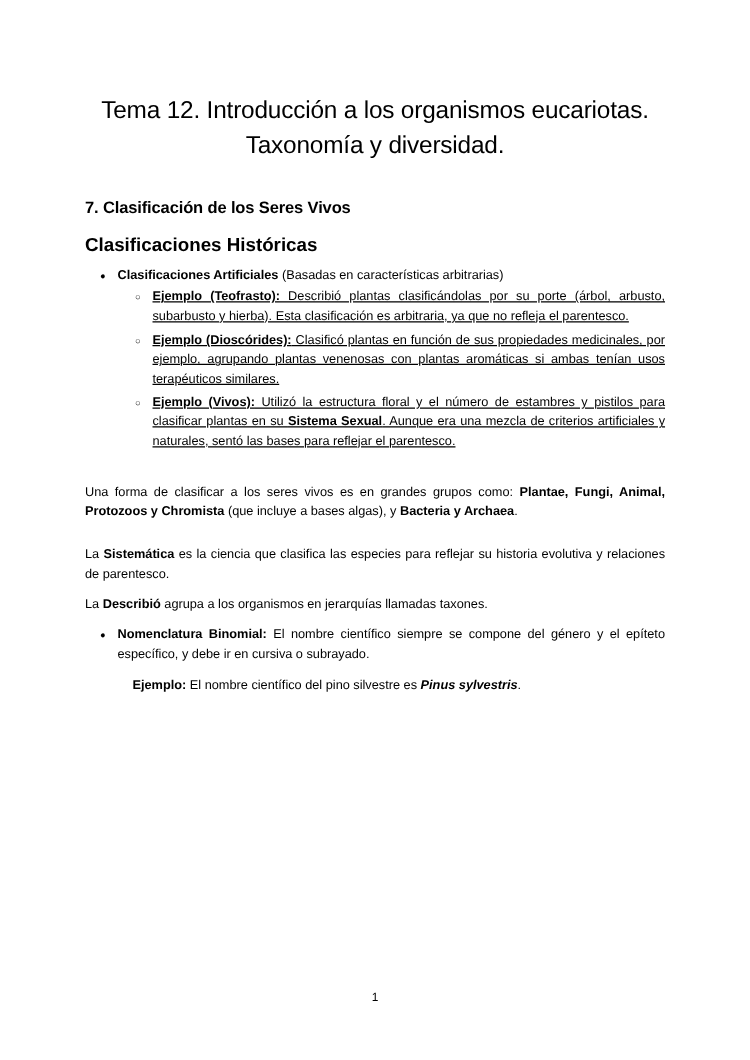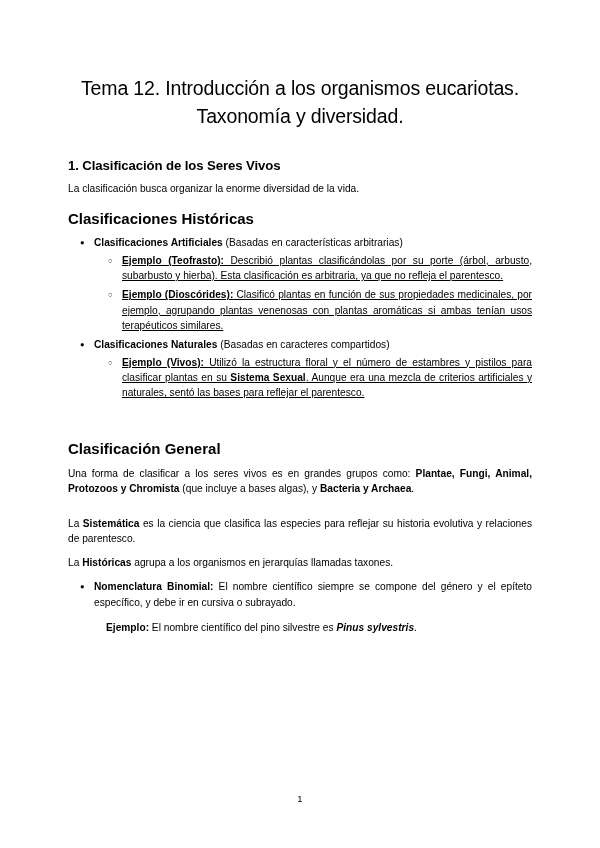--- a/index.html
+++ b/index.html
@@ -111,61 +111,58 @@
     color: #000;
   }
 </style>
 </head>
 <body>
 
 <div class="page">
 
   <h1 class="doc-title">Tema 12. Introducción a los organismos eucariotas. Taxonomía y diversidad.</h1>
 
-  <h2 class="section">1. Clasificación de los Seres Vivos</h2>
+  <h2 class="section">7. Clasificación de los Seres Vivos</h2>
 
-  <p class="para">La clasificación busca organizar la enorme diversidad de la vida.</p>
 
   <h3 class="subsection">Clasificaciones Históricas</h3>
 
   <ul class="lvl1">
     <li>
       <span class="b-text"><b>Clasificaciones Artificiales</b><span> (Basadas en características arbitrarias)</span></span>
       <ul class="lvl2">
         <li>
           <span class="b-text"><b>Ejemplo (Teofrasto):</b><span> Describió plantas clasificándolas por su porte (árbol, arbusto, subarbusto y hierba). Esta clasificación es arbitraria, ya que no refleja el parentesco.</span></span>
         </li>
         <li>
           <span class="b-text"><b>Ejemplo (Dioscórides):</b><span> Clasificó plantas en función de sus propiedades medicinales, por ejemplo, agrupando plantas venenosas con plantas aromáticas si ambas tenían usos terapéuticos similares.</span></span>
         </li>
       </ul>
     </li>
     <li>
-      <span class="b-text"><b>Clasificaciones Naturales</b><span> (Basadas en caracteres compartidos)</span></span>
       <ul class="lvl2">
         <li>
           <span class="b-text"><b>Ejemplo (Vivos):</b><span> Utilizó la estructura floral y el número de estambres y pistilos para clasificar plantas en su </span><b>Sistema Sexual</b><span>. Aunque era una mezcla de criterios artificiales y naturales, sentó las bases para reflejar el parentesco.</span></span>
         </li>
       </ul>
     </li>
   </ul>
 
   <div class="spacer-lg"></div>
 
-  <h3 class="subsection">Clasificación General</h3>
 
   <p class="para"><span>Una forma de clasificar a los seres vivos es en grandes grupos como: </span><b>Plantae, Fungi, Animal, Protozoos y Chromista</b><span> (que incluye a bases algas), y </span><b>Bacteria y Archaea</b><span>.</span></p>
 
   <div class="spacer-sm"></div>
 
 
   <p class="para"><span>La </span><b>Sistemática</b><span> es la ciencia que clasifica las especies para reflejar su historia evolutiva y relaciones de parentesco.</span></p>
 
 
-  <p class="para"><span>La </span><b>Históricas</b><span> agrupa a los organismos en jerarquías llamadas taxones.</span></p>
+  <p class="para"><span>La </span><b>Describió</b><span> agrupa a los organismos en jerarquías llamadas taxones.</span></p>
 
   <ul class="lvl1">
     <li>
       <span class="b-text"><b>Nomenclatura Binomial:</b><span> El nombre científico siempre se compone del género y el epíteto específico, y debe ir en cursiva o subrayado.</span></span>
     </li>
   </ul>
 
   <p class="indent-ex"><b>Ejemplo:</b><span> El nombre científico del pino silvestre es </span><b class="ital">Pinus sylvestris</b><span>.</span></p>
 
   <div class="page-number">1</div>

